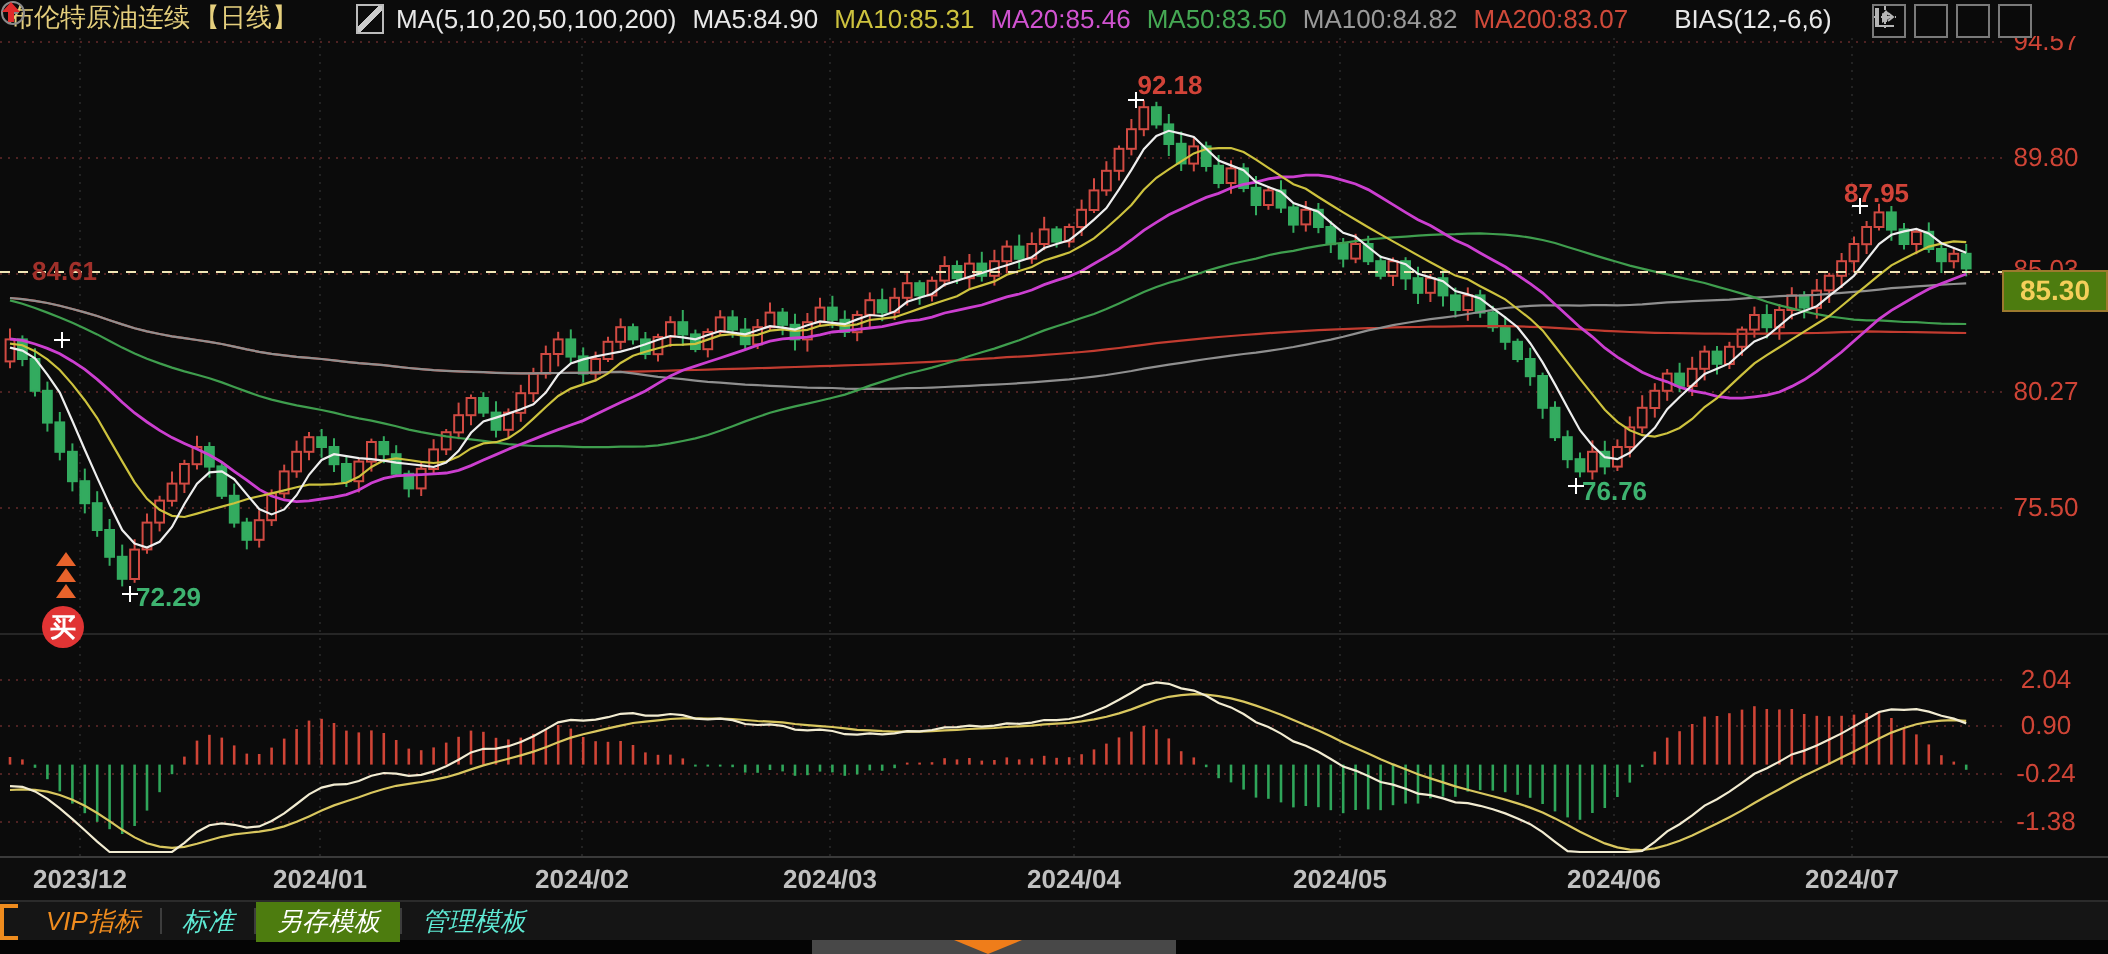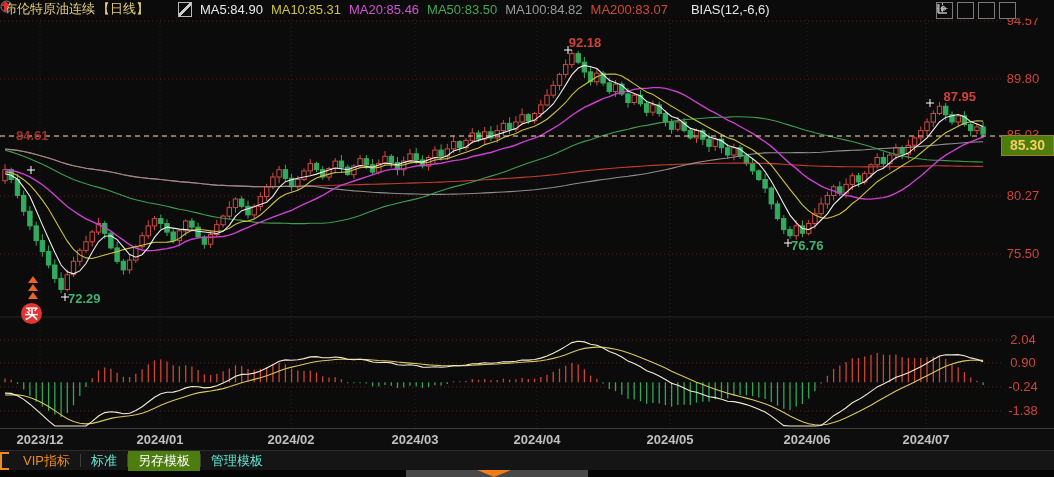--- a/index.html
+++ b/index.html
@@ -38,21 +38,21 @@
              border-right:5px solid transparent;border-bottom:7px solid #e8632b;z-index:6;}
   
   #macd-header{position:absolute;left:4px;top:317px;height:15px;display:flex;gap:14px;z-index:7;white-space:nowrap;}
   .m-title{color:#dddddd;} .m-diff{color:#e8e8e8;} .m-dea{color:#d9c75f;} .m-hist{color:#d053d0;}
   
   #xaxis-band{position:absolute;left:0;top:428px;width:1054px;height:22px;background:#0d0d0d;
               border-top:1px solid #3a3a3a;box-sizing:border-box;padding-left:28px;}
   .month{position:absolute;top:3px;width:80px;text-align:center;color:#c0c0c0;font-weight:bold;}
   
   #tabbar{position:absolute;left:0;top:450px;width:1054px;height:20px;background:#151515;
-          border-top:1px solid #2b2b2b;box-sizing:border-box;display:flex;align-items:center;z-index:7;}
+          border-top:1px solid #2b2b2b;box-sizing:border-box;display:flex;align-items:center;z-index:7;font-style:italic;}
   .tab{padding:1px 10px;color:#5eead4;cursor:default;}
   .tab-vip{color:#f08c1e;}
   .tab-active{background:#4d7c0f;color:#ffffff;}
   .tab-sep{width:1px;height:13px;background:#3d3d3d;}
   .tab-frag{width:7px;height:14px;border:2px solid #ef8c1e;border-right:none;margin:0 4px 0 0;}
   
   #bottomstrip{position:absolute;left:0;top:470px;width:1054px;height:7px;background:#050505;}
   #strip-gray{position:absolute;left:406px;top:0;width:182px;height:7px;background:#484848;}
   #strip-arrow{position:absolute;left:477px;top:0;width:0;height:0;border-left:17px solid transparent;
                border-right:17px solid transparent;border-top:7px solid #ef7d1a;}
@@ -580,20 +580,21 @@
   <div id="topbar">
     <span class="t-title">布伦特原油连续</span>
       <span class="t-period" style="margin-left:-6px">【日线】</span>
     <span class="icon-collapse">
       <svg width="13" height="13">
           <circle cx="6.5" cy="6.5" r="5.5" fill="none" stroke="#8a8a8a"></circle>
           <path d="M4 6.5h5" stroke="#8a8a8a"></path>
         </svg>
     </span>
     <span class="icon-ind"></span>
+    <span class="v-white" style="margin-left:-2px">MA(5,10,20,50,100,200)</span>
     <span class="v-white">MA5:84.90</span>
     <span class="v-ma10">MA10:85.31</span>
     <span class="v-ma20">MA20:85.46</span>
     <span class="v-ma50">MA50:83.50</span>
     <span class="v-ma100">MA100:84.82</span>
     <span class="v-ma200">MA200:83.07</span>
     <span class="icon-up-arrow">
       <svg width="11" height="13">
           <path d="M5.5 1L10 6H7v5H4V6H1z" fill="#e02b2b"></path>
         </svg>
@@ -629,21 +630,21 @@
 
   <div class="lbl axis-r" style="top:14px">94.57</div>
   <div class="lbl axis-r" style="top:72px">89.80</div>
   <div class="lbl axis-r" style="top:128px;z-index:1">85.03</div>
   <div class="lbl axis-r" style="top:189px">80.27</div>
   <div class="lbl axis-r" style="top:247px">75.50</div>
   <div id="price-box">85.30</div>
 
   <div class="lbl ann-darkred" style="left:16px;top:129px">84.61</div>
   <div class="lbl ann-red" style="left:560px;top:36px;width:50px;text-align:center">92.18</div>
-  <div class="lbl ann-red" style="left:922px;top:90px;width:54px;text-align:right">87.95</div>
+  <div class="lbl ann-red" style="left:922px;top:90px;width:54px;text-align:left">87.95</div>
   <div class="lbl ann-green" style="left:791px;top:239px">76.76</div>
   <div class="lbl ann-green" style="left:68px;top:292px">72.29</div>
   <div id="buy-badge">买</div>
   <div class="buy-arrow" style="top:276px"></div>
   <div class="buy-arrow" style="top:284px"></div>
   <div class="buy-arrow" style="top:292px"></div>
 
 
   <div class="lbl axis-r" style="top:333px">2.04</div>
   <div class="lbl axis-r" style="top:356px">0.90</div>

